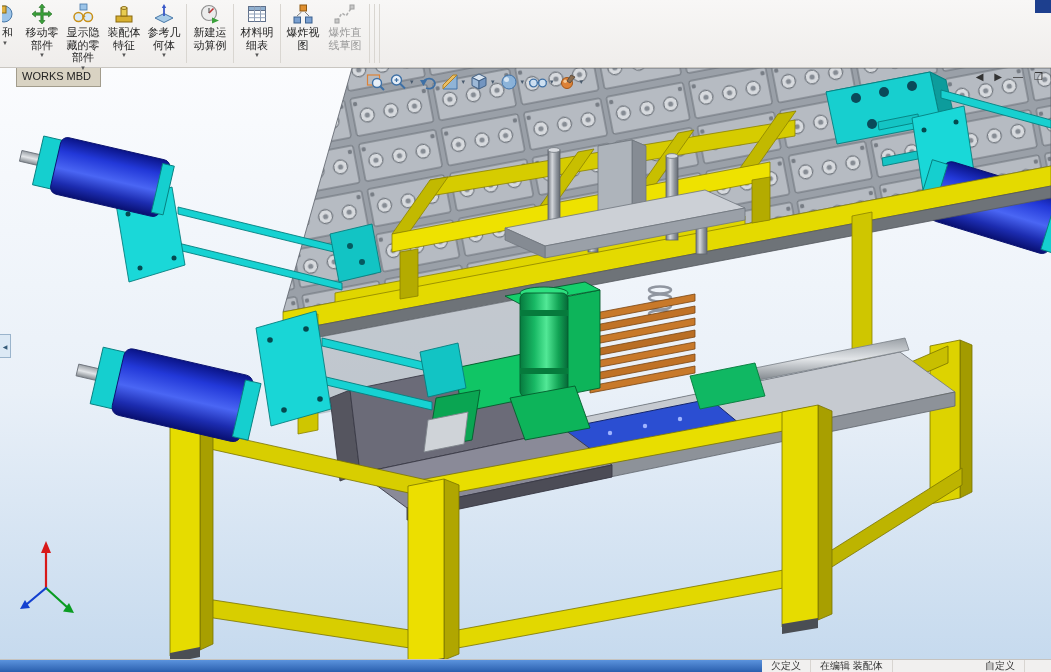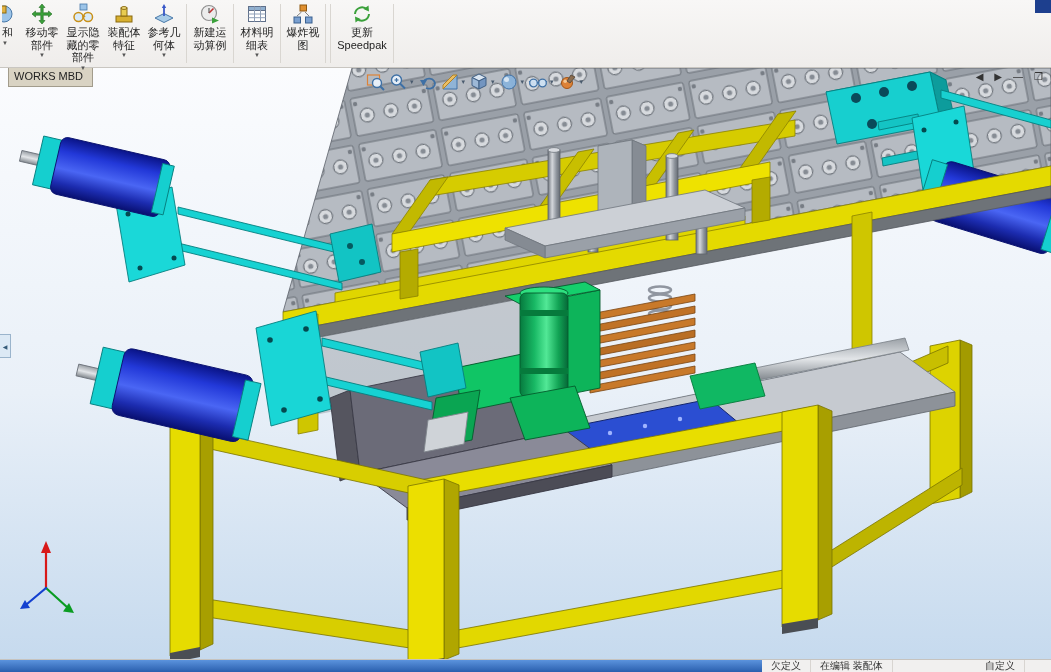--- a/index.html
+++ b/index.html
@@ -13,21 +13,21 @@
   .rbtn{display:flex;flex-direction:column;align-items:center;padding:3px 2px 0;height:67px;position:relative;cursor:default}
   .rbtn .ric{width:22px;height:22px;flex:0 0 auto}
   .rbtn .ric svg{display:block;width:22px;height:22px}
   .rbtn .rlb{font-size:11px;line-height:12.5px;color:#1e1e1e;text-align:center;white-space:pre-line;margin-top:1px}
   .rbtn .rcaret{font-size:6px;color:#555;line-height:7px;margin-top:1px}
   .rbtn.disabled .rlb{color:#9b9b9b}
   .rsep{width:1px;background:#d9d6d1;margin:4px 2px}
   .cutbtn{width:22px;overflow:hidden;align-items:flex-start}
 
   
-  .doc-tab{position:absolute;top:68px;left:8px;height:19px;background:#d9d3c3;
+  .doc-tab{position:absolute;top:68px;left:16px;height:19px;background:#d9d3c3;
     border:1px solid #a29c8c;border-top:none;padding:2px 9px 0 5px;
     font-size:11px;color:#222;z-index:6;white-space:nowrap}
 
   
   .viewport{position:absolute;top:68px;left:0;width:1051px;height:591px;z-index:1}
   .viewport > svg{display:block}
 
   .hud{position:absolute;top:4px;left:366px;display:flex;align-items:center;gap:2px;z-index:5;opacity:.95}
   .hic{width:20px;height:20px;display:inline-block}
   .hic svg{display:block;width:20px;height:20px}
@@ -163,39 +163,38 @@
           <rect x="13.5" y="14" width="6.5" height="6" fill="#7aa0d0" stroke="#3a6090"></rect>
           <line x1="5" y1="13" x2="9.5" y2="9" stroke="#808080"></line>
           <line x1="17" y1="13" x2="13" y2="9" stroke="#808080"></line>
         </svg>
     </span>
     <span class="rlb">爆炸视
 图</span>
     <span class="rcaret"></span>
   </div>
 
+  <div class="rbtn disabled" style="width:44px">
+    <span class="ric">
+      <svg viewBox="0 0 22 22">
+          <polyline points="3,18 8,10 12,13 18,4" fill="none" stroke="#b0b0b0" stroke-width="1.6" stroke-dasharray="3,2"></polyline>
+          <rect x="1" y="16" width="4" height="4" fill="#c8c8c8" stroke="#a0a0a0"></rect>
+          <rect x="16" y="2" width="4" height="4" fill="#c8c8c8" stroke="#a0a0a0"></rect>
+        </svg>
+    </span>
+    <span class="rlb">爆炸直
+线草图</span>
+    <span class="rcaret"></span>
+  </div>
 
   <div class="rsep"></div>
 
 
   <div class="rsep"></div>
 
-  <div class="rbtn" style="width:58px">
-    <span class="ric">
-      <svg viewBox="0 0 22 22">
-          <path d="M4,11 a7,7 0 0 1 12,-4.5" fill="none" stroke="#3ba13b" stroke-width="2"></path>
-          <polygon points="17.5,2.5 18,8.5 12.5,6" fill="#3ba13b"></polygon>
-          <path d="M18,11 a7,7 0 0 1 -12,4.5" fill="none" stroke="#3ba13b" stroke-width="2"></path>
-          <polygon points="4.5,19.5 4,13.5 9.5,16" fill="#3ba13b"></polygon>
-        </svg>
-    </span>
-    <span class="rlb">更新
-Speedpak</span>
-    <span class="rcaret"></span>
-  </div>
 
   <div class="rsep"></div>
 
 </div>
 
 <div class="corner-frag"></div>
 
 <div class="doc-tab">
   <span>WORKS MBD</span>
 </div>

